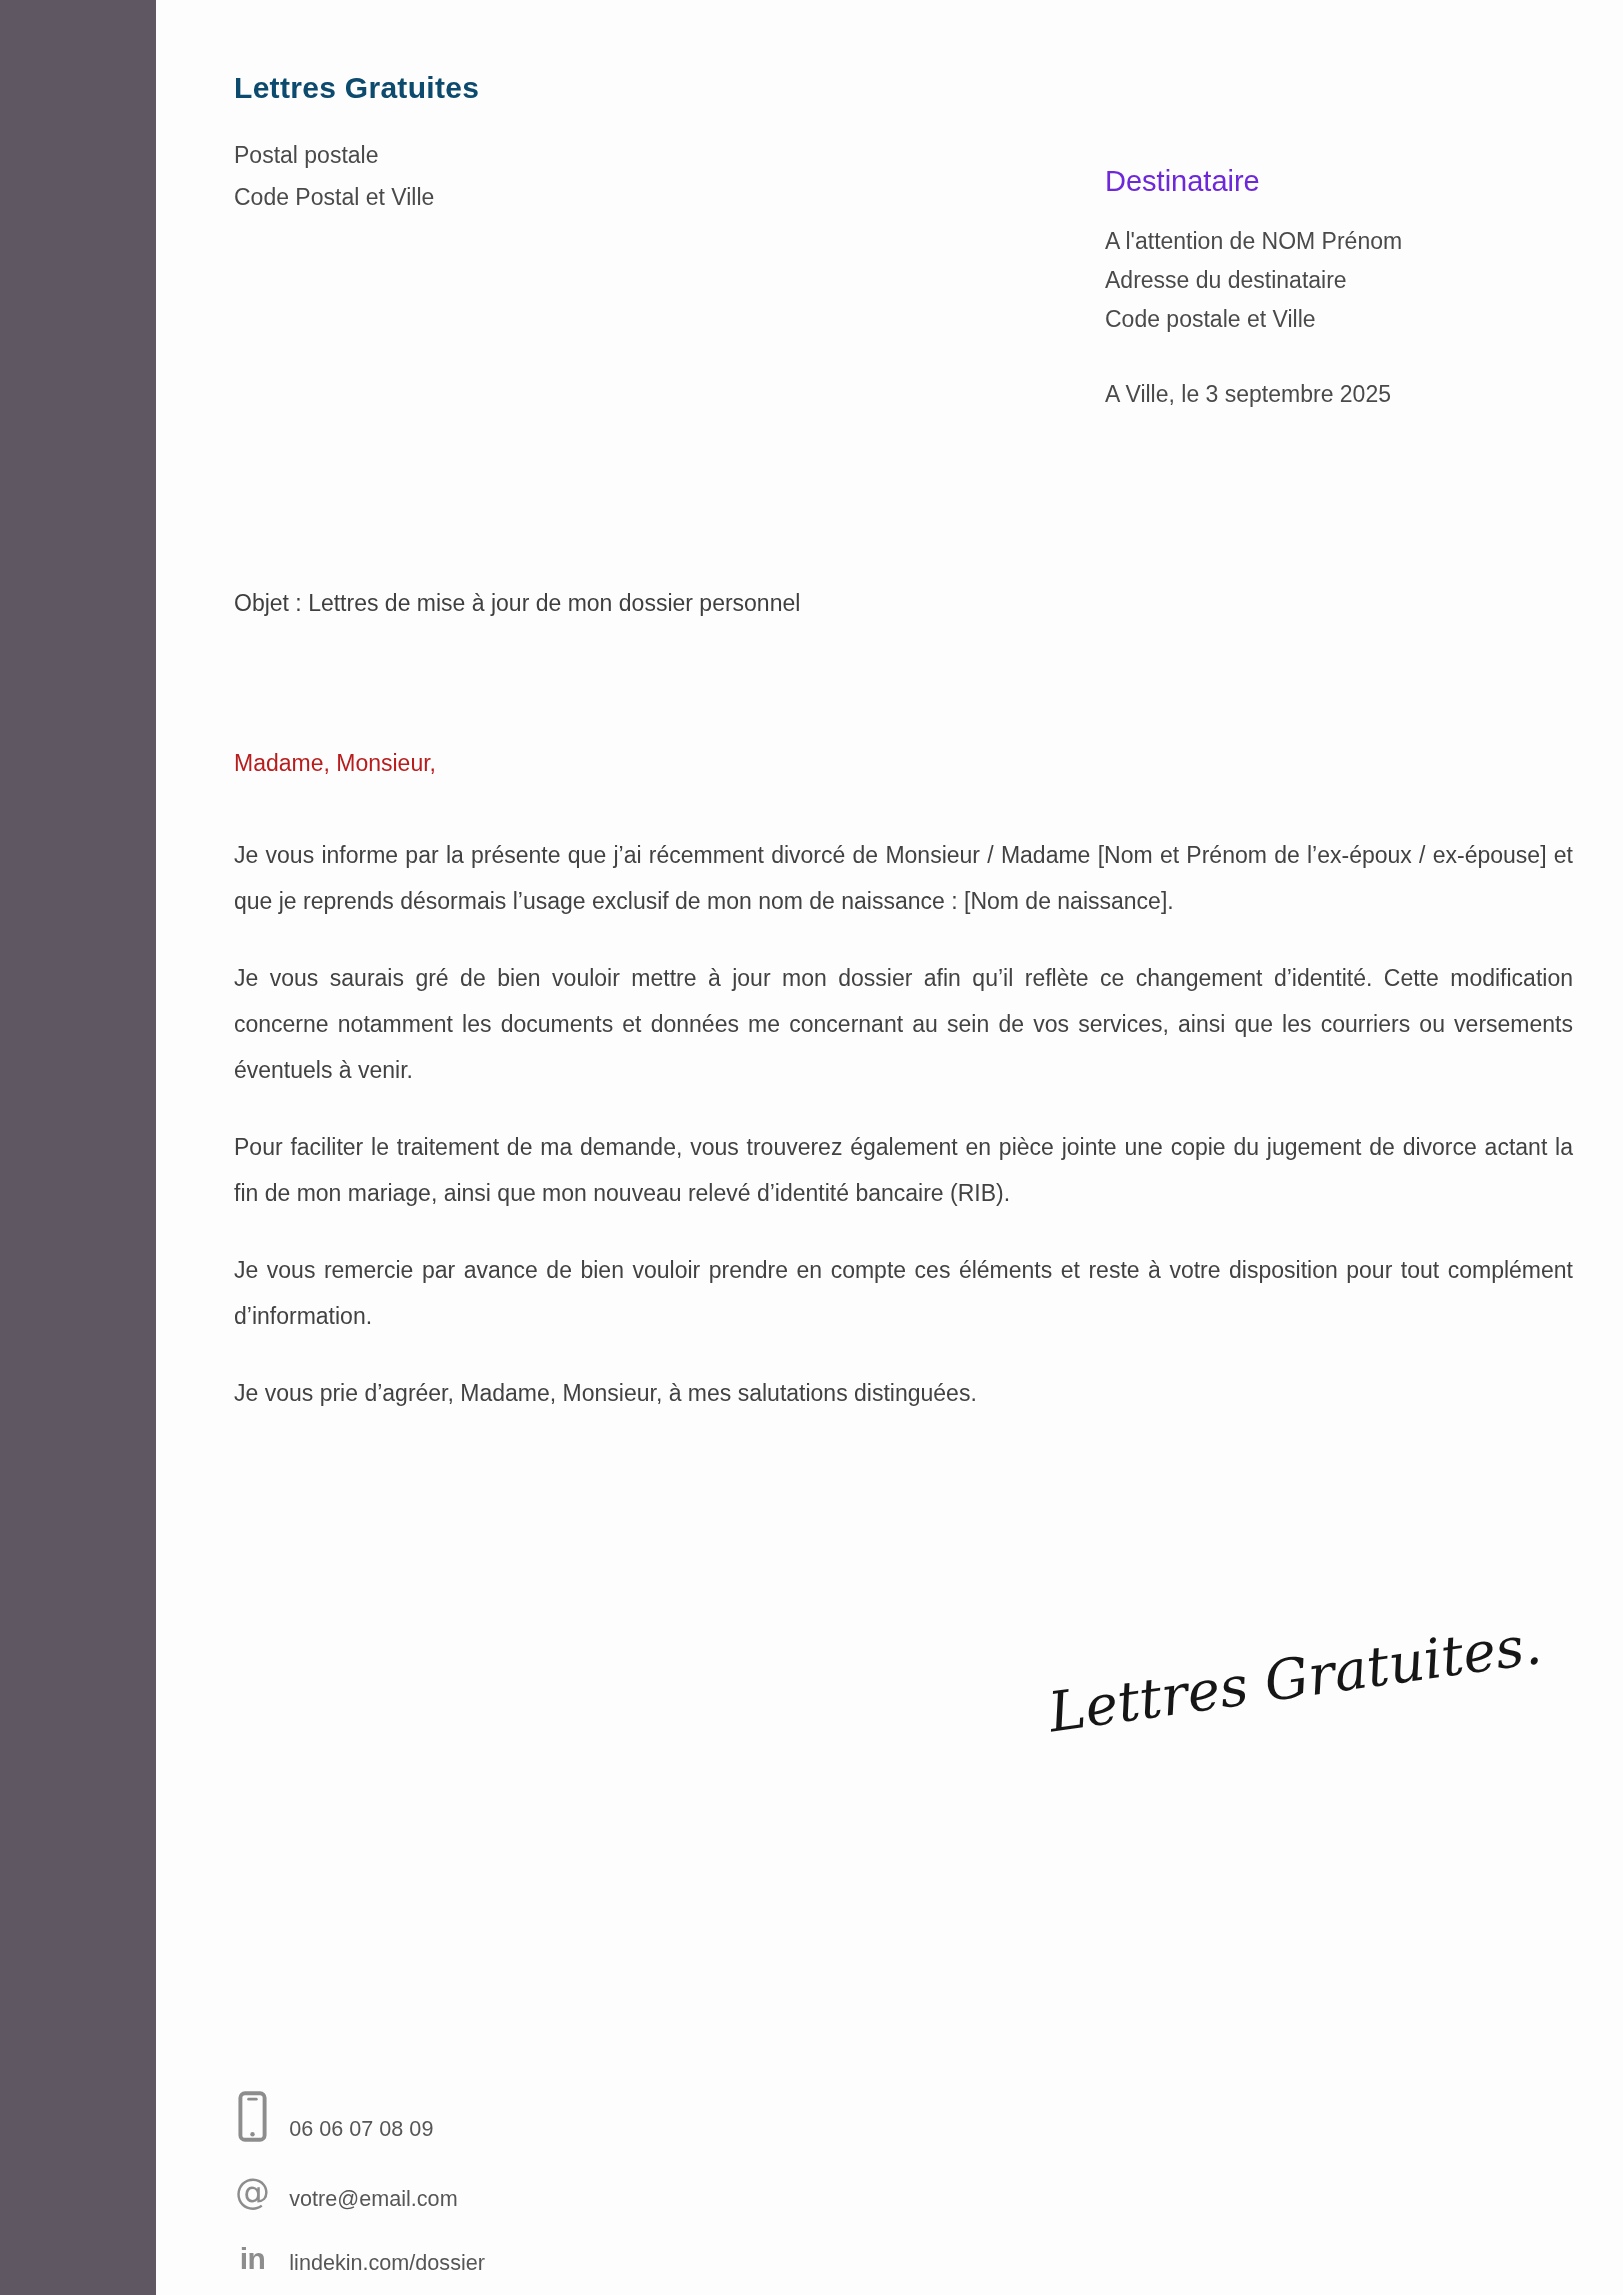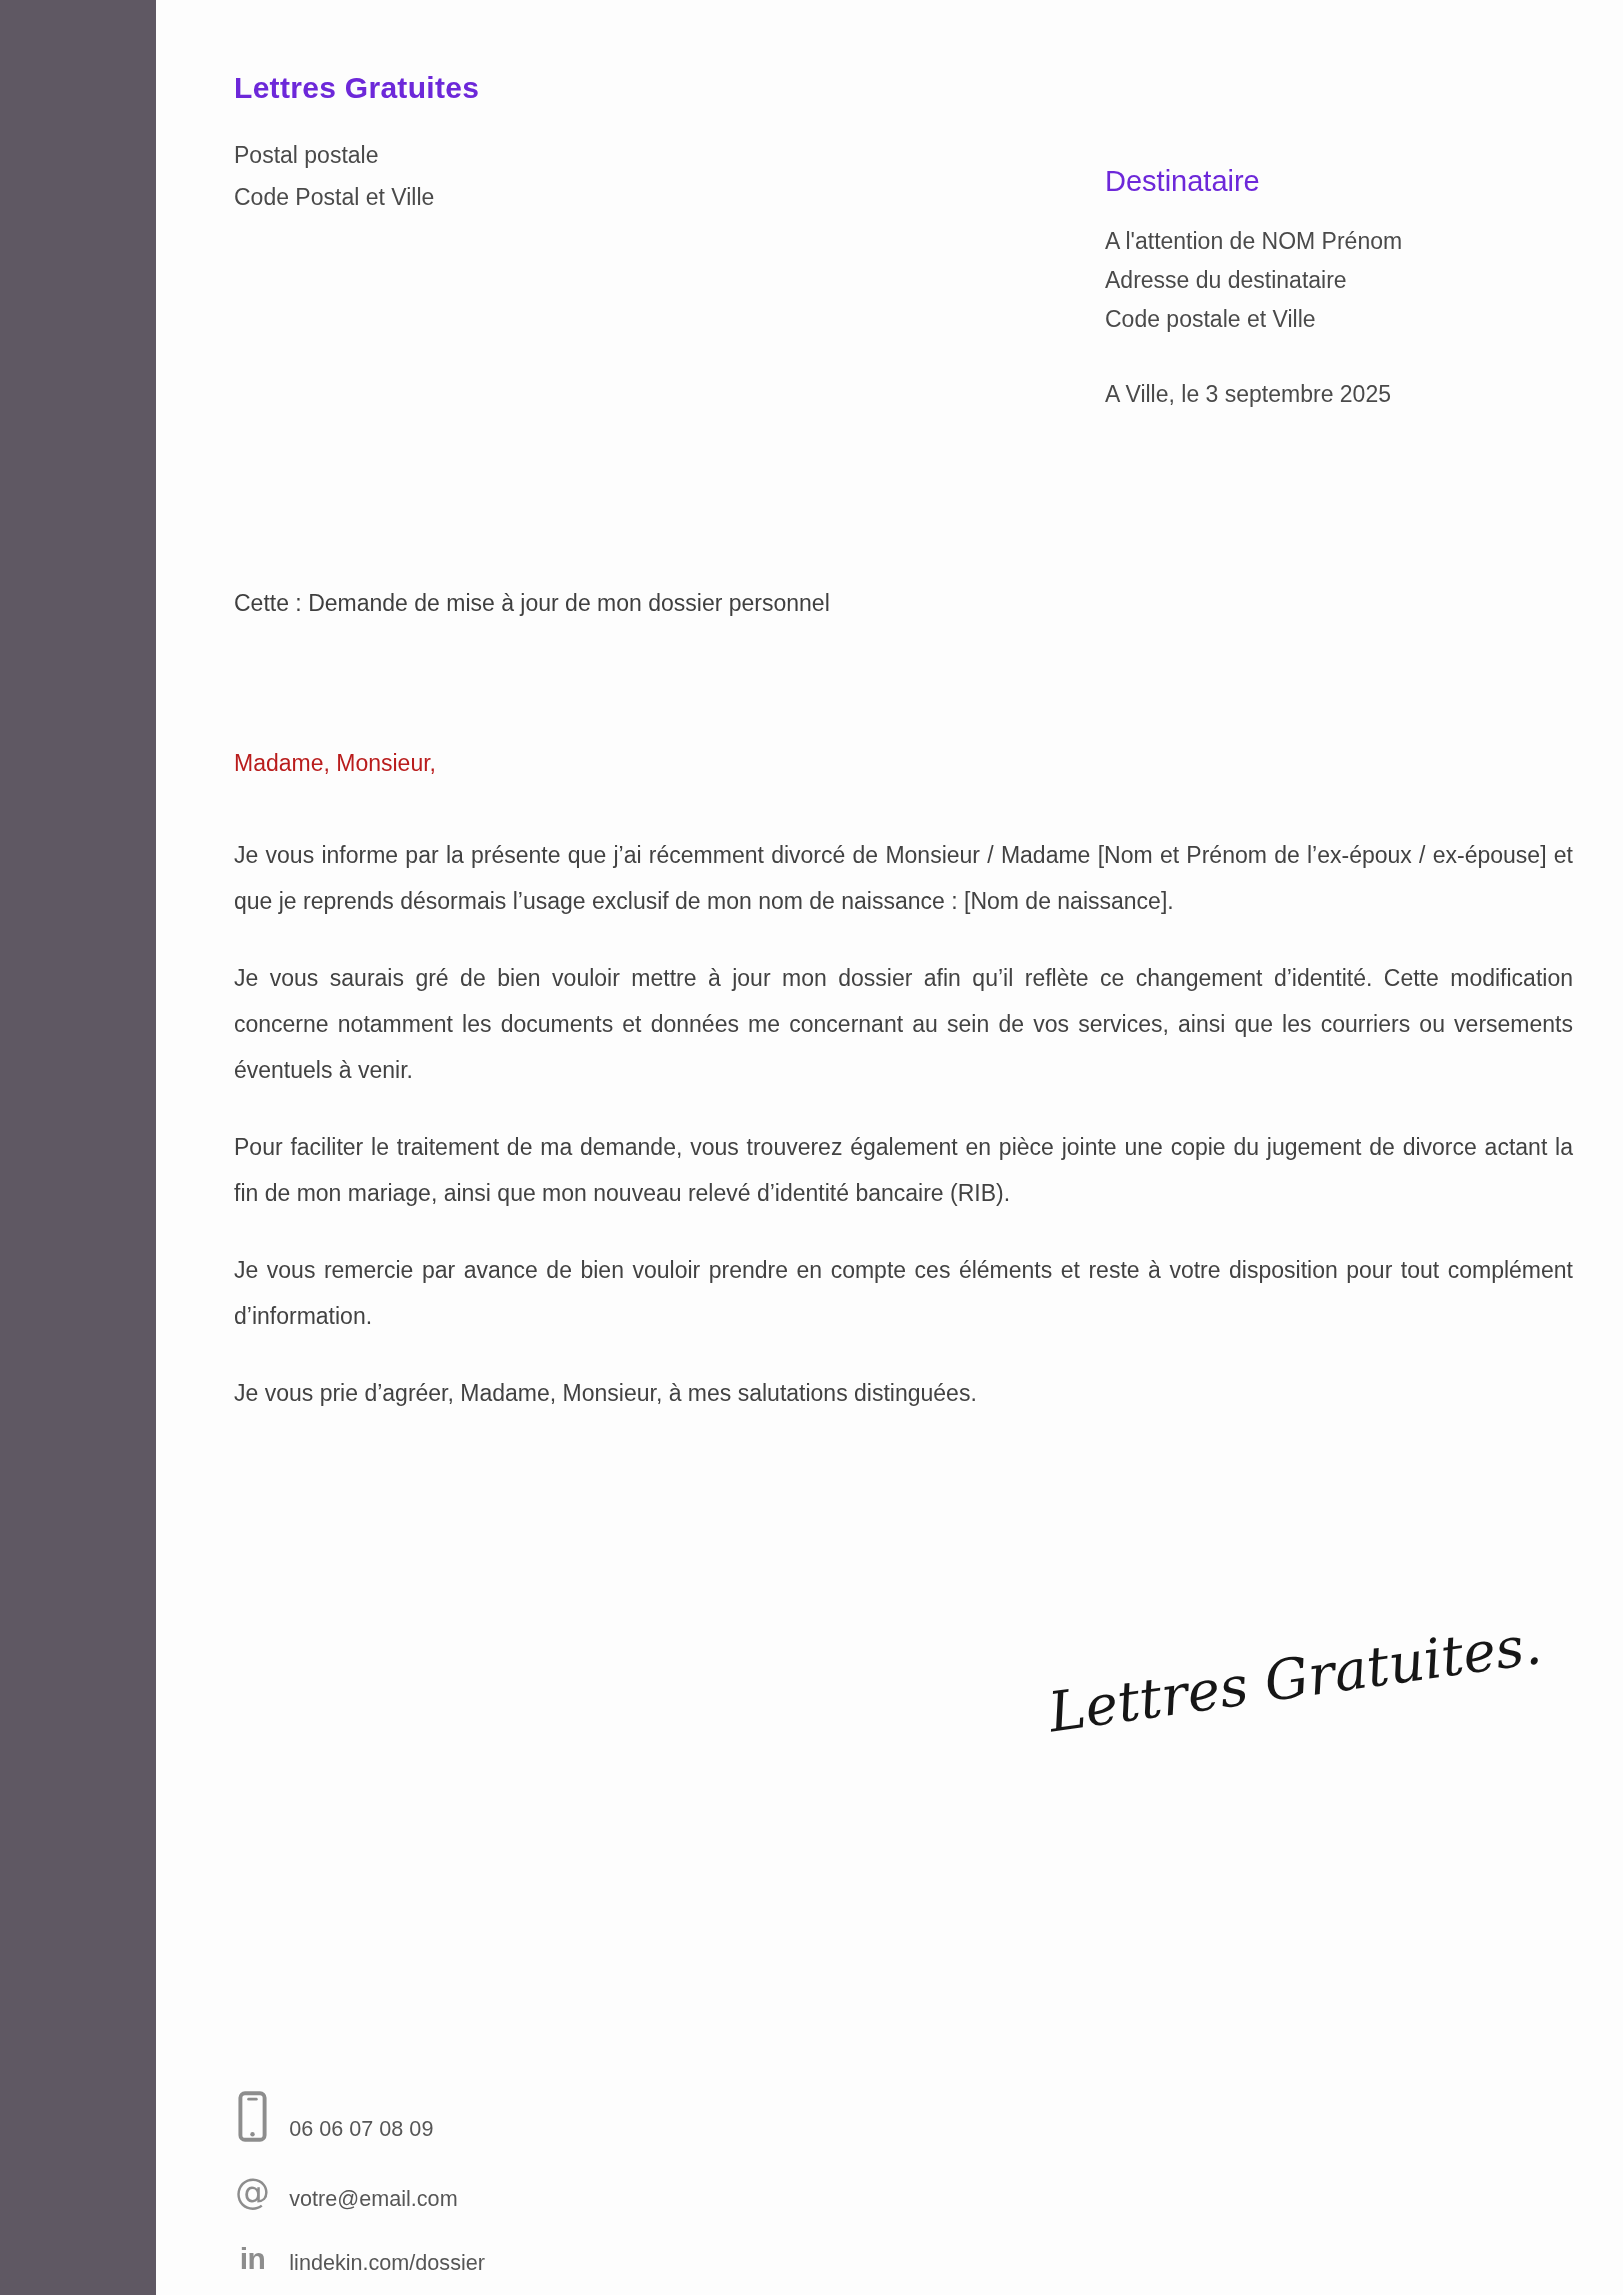--- a/index.html
+++ b/index.html
@@ -15,21 +15,21 @@
   }
   .sidebar {
     position: absolute;
     left: 0; top: 0;
     width: 156px; height: 2295px;
     background: #5f5863;
   }
   
   .sender { position: absolute; left: 234px; top: 71px; }
   .sender-name {
-    font-size: 30px; font-weight: 700; color: #6d28d9; letter-spacing: 0.3px;
+    font-size: 30px; font-weight: 700; color: #0c4a6e; letter-spacing: 0.3px;
   }
   .sender-address {
     margin-top: 29px; font-size: 23px; line-height: 42px; color: #4a4a4a;
   }
   
   .recipient { position: absolute; left: 1105px; top: 165px; }
   .recipient-heading { font-size: 29px; font-weight: 400; color: #6d28d9; }
   .recipient-lines { margin-top: 23.6px; font-size: 23px; line-height: 39px; color: #4a4a4a; }
   .date-line { margin-top: 42px; font-size: 23px; color: #4a4a4a; }
   
@@ -93,21 +93,21 @@
   <section class="recipient">
     <div class="recipient-heading">Destinataire</div>
     <div class="recipient-lines">
       <div>A l'attention de NOM Prénom</div>
       <div>Adresse du destinataire</div>
       <div>Code postale et Ville</div>
     </div>
     <div class="date-line">A Ville, le 3 septembre 2025</div>
   </section>
 
-  <p class="subject">Cette : Demande de mise à jour de mon dossier personnel</p>
+  <p class="subject">Objet : Lettres de mise à jour de mon dossier personnel</p>
 
   <p class="salutation">Madame, Monsieur,</p>
 
   <main class="body-text">
     <p>Je vous informe par la présente que j’ai récemment divorcé de Monsieur / Madame [Nom et Prénom de l’ex-époux / ex-épouse] et que je reprends désormais l’usage exclusif de mon nom de naissance : [Nom de naissance].</p>
     <p>Je vous saurais gré de bien vouloir mettre à jour mon dossier afin qu’il reflète ce changement d’identité. Cette modification concerne notamment les documents et données me concernant au sein de vos services, ainsi que les courriers ou versements éventuels à venir.</p>
     <p>Pour faciliter le traitement de ma demande, vous trouverez également en pièce jointe une copie du jugement de divorce actant la fin de mon mariage, ainsi que mon nouveau relevé d’identité bancaire (RIB).</p>
     <p>Je vous remercie par avance de bien vouloir prendre en compte ces éléments et reste à votre disposition pour tout complément d’information.</p>
     <p>Je vous prie d’agréer, Madame, Monsieur, à mes salutations distinguées.</p>
   </main>

